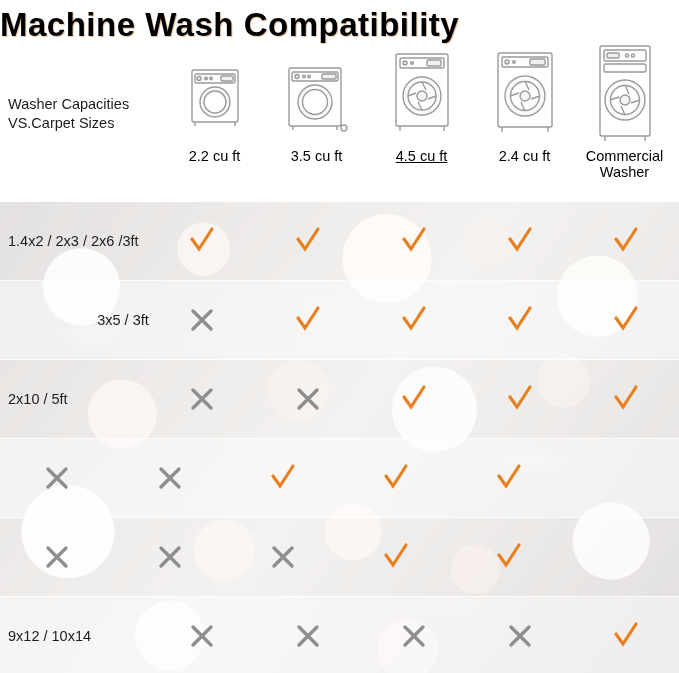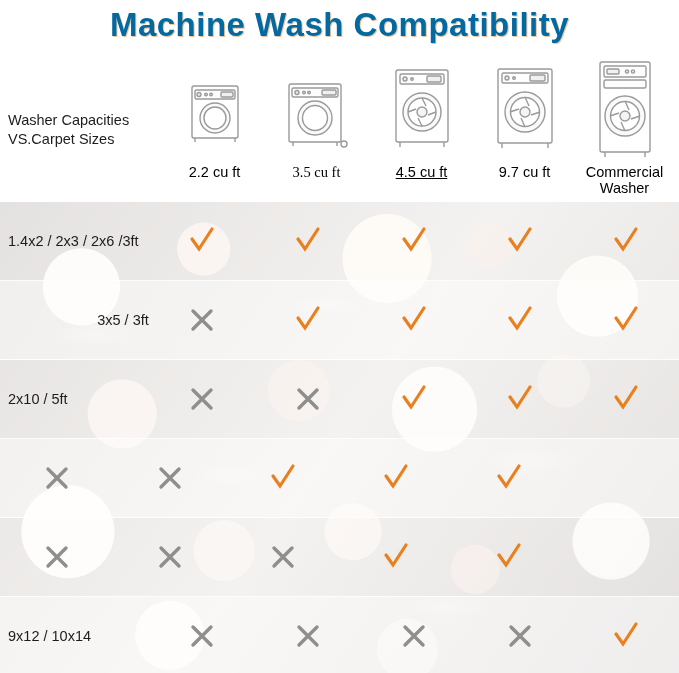--- a/index.html
+++ b/index.html
@@ -13,32 +13,32 @@
   #page {
     position: relative;
     width: 679px; height: 673px;
     background: #ffffff;
   }
 
   
   .title {
     position: absolute;
     top: 6px; left: 0; width: 679px;
-    text-align: center;
+    text-align: left;
     font-size: 33px;
     font-weight: bold;
     letter-spacing: 0.5px;
-    color: #0369a1;
+    color: #000000;
     text-shadow: 1px 1px 0 #e8c49f;
   }
 
   
   .header {
     position: absolute;
-    top: 56px; left: 0; width: 679px; height: 150px;
+    top: 40px; left: 0; width: 679px; height: 150px;
   }
   .header-label {
     position: absolute;
     left: 8px; top: 55px;
     width: 150px;
     font-size: 14.5px;
     color: #1d1d1d;
     line-height: 19px;
   }
   .washer-col {
@@ -150,21 +150,21 @@
             <rect x="44" y="36" width="12" height="5" rx="1" fill="#f0f0f0"></rect>
             <circle cx="38" cy="62" r="15" fill="#fafafa"></circle>
             <circle cx="38" cy="62" r="11" fill="#ffffff"></circle>
             <path d="M18 82 L18 86 M58 82 L58 86"></path>
           </g>
         </svg>
       </span>
       <div class="washer-cap">2.2  cu ft</div>
     </div>
 
-    <div class="washer-col" style="left:260px;font-family:Liberation Serif, serif;">
+    <div class="washer-col" style="left:260px;">
       <span class="washer-art">
         <svg width="82" height="105" viewBox="0 0 82 105" xmlns="http://www.w3.org/2000/svg">
           <g fill="none" stroke="#9a9a9a" stroke-width="1.4">
             <rect x="13" y="28" width="52" height="58" rx="2" fill="#ffffff"></rect>
             <rect x="16" y="32" width="46" height="9" rx="1.5" fill="#fdfdfd"></rect>
             <circle cx="21" cy="36.5" r="2" fill="#e9e9e9"></circle>
             <circle cx="28" cy="36.5" r="1.3" fill="#e9e9e9"></circle>
             <circle cx="33" cy="36.5" r="1.3" fill="#e9e9e9"></circle>
             <rect x="46" y="34" width="14" height="5" rx="1" fill="#f0f0f0"></rect>
             <circle cx="39" cy="62" r="17" fill="#fafafa"></circle>
@@ -207,21 +207,21 @@
             <circle cx="28" cy="22" r="1.3" fill="#ececec"></circle>
             <rect x="44" y="19" width="15" height="6" rx="1" fill="#f0f0f0"></rect>
             <circle cx="39" cy="56" r="20" fill="#fafafa"></circle>
             <circle cx="39" cy="56" r="14.5" fill="#ffffff"></circle>
             <circle cx="39" cy="56" r="5" fill="#f4f4f4"></circle>
             <path d="M39 41 L43 50 M54 56 L45 59 M39 71 L35 62 M24 56 L33 53"></path>
             <path d="M16 87 L16 92 M62 87 L62 92"></path>
           </g>
         </svg>
       </span>
-      <div class="washer-cap">9.7  cu ft</div>
+      <div class="washer-cap">2.4  cu ft</div>
     </div>
 
     <div class="washer-col" style="left:568px;">
       <span class="washer-art">
         <svg width="78" height="105" viewBox="0 0 78 105" xmlns="http://www.w3.org/2000/svg">
           <g fill="none" stroke="#9a9a9a" stroke-width="1.4">
             <rect x="14" y="6" width="50" height="90" rx="2" fill="#ffffff"></rect>
             <rect x="18" y="10" width="42" height="11" rx="1.5" fill="#fdfdfd"></rect>
             <rect x="21" y="13" width="12" height="5" rx="1" fill="#f0f0f0"></rect>
             <circle cx="41" cy="15.5" r="1.6" fill="#ececec"></circle>

